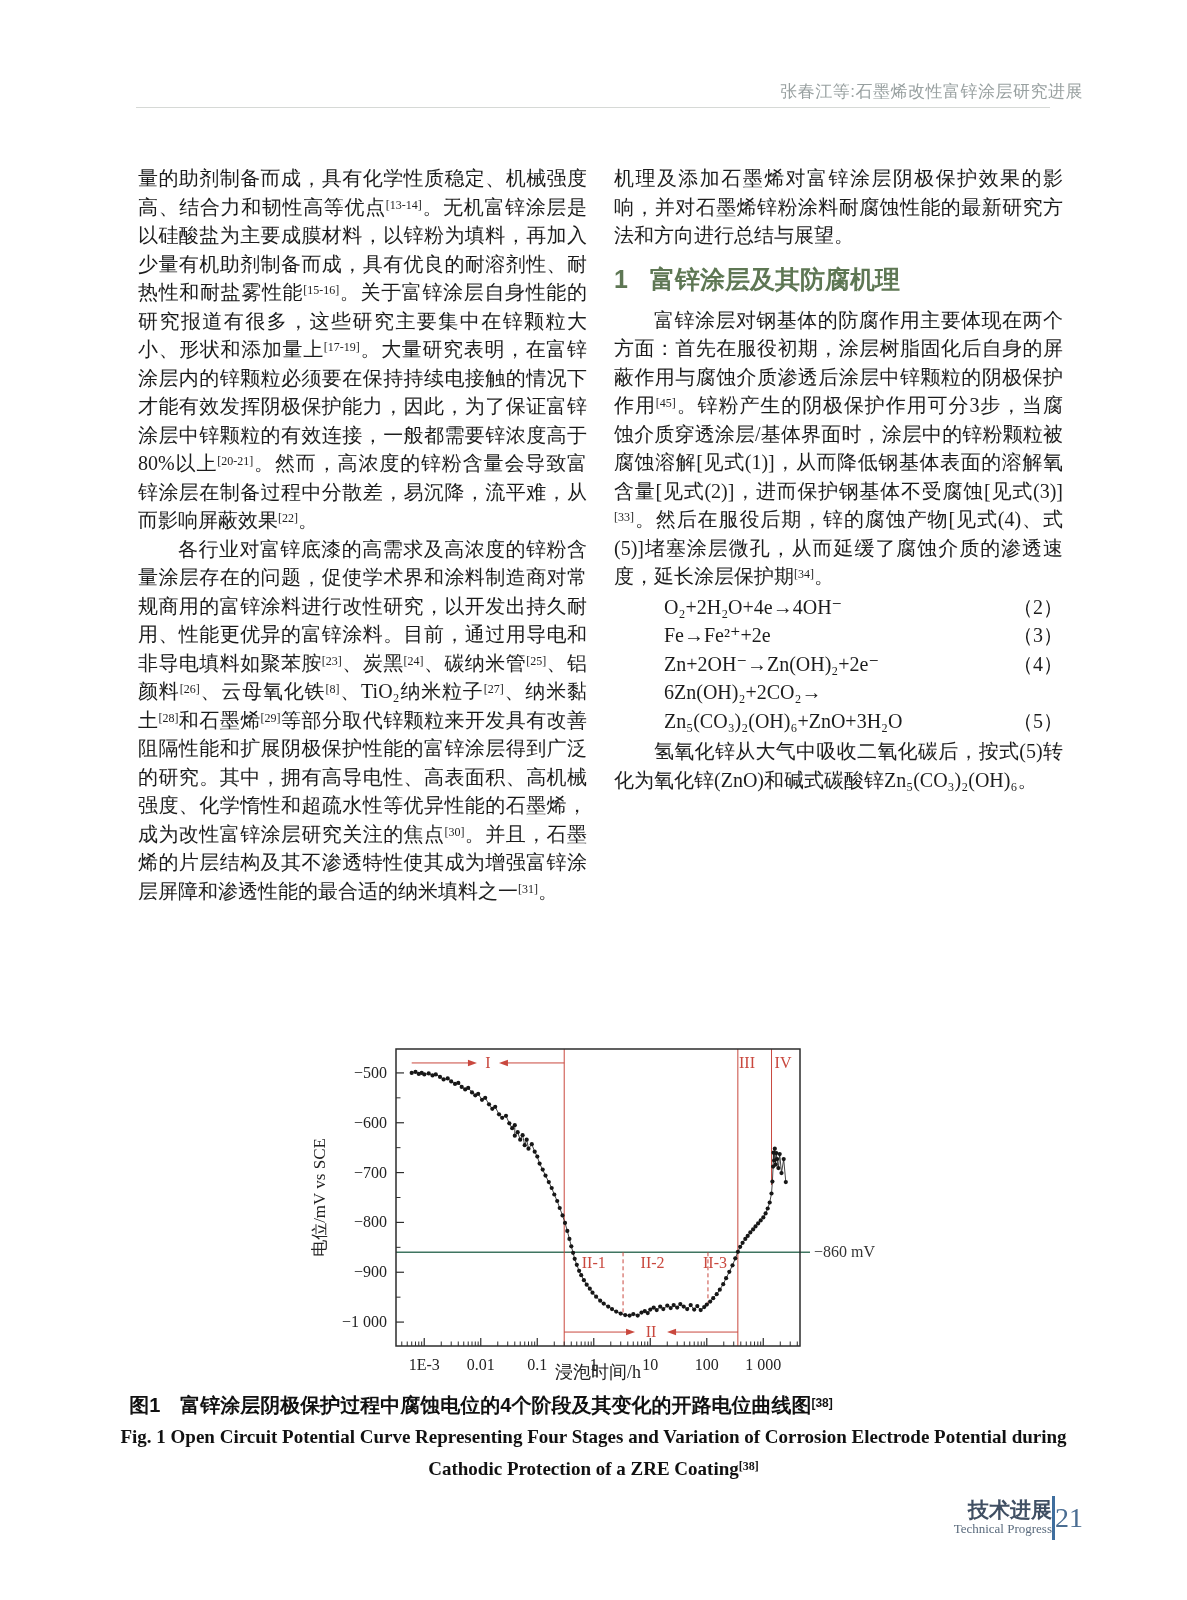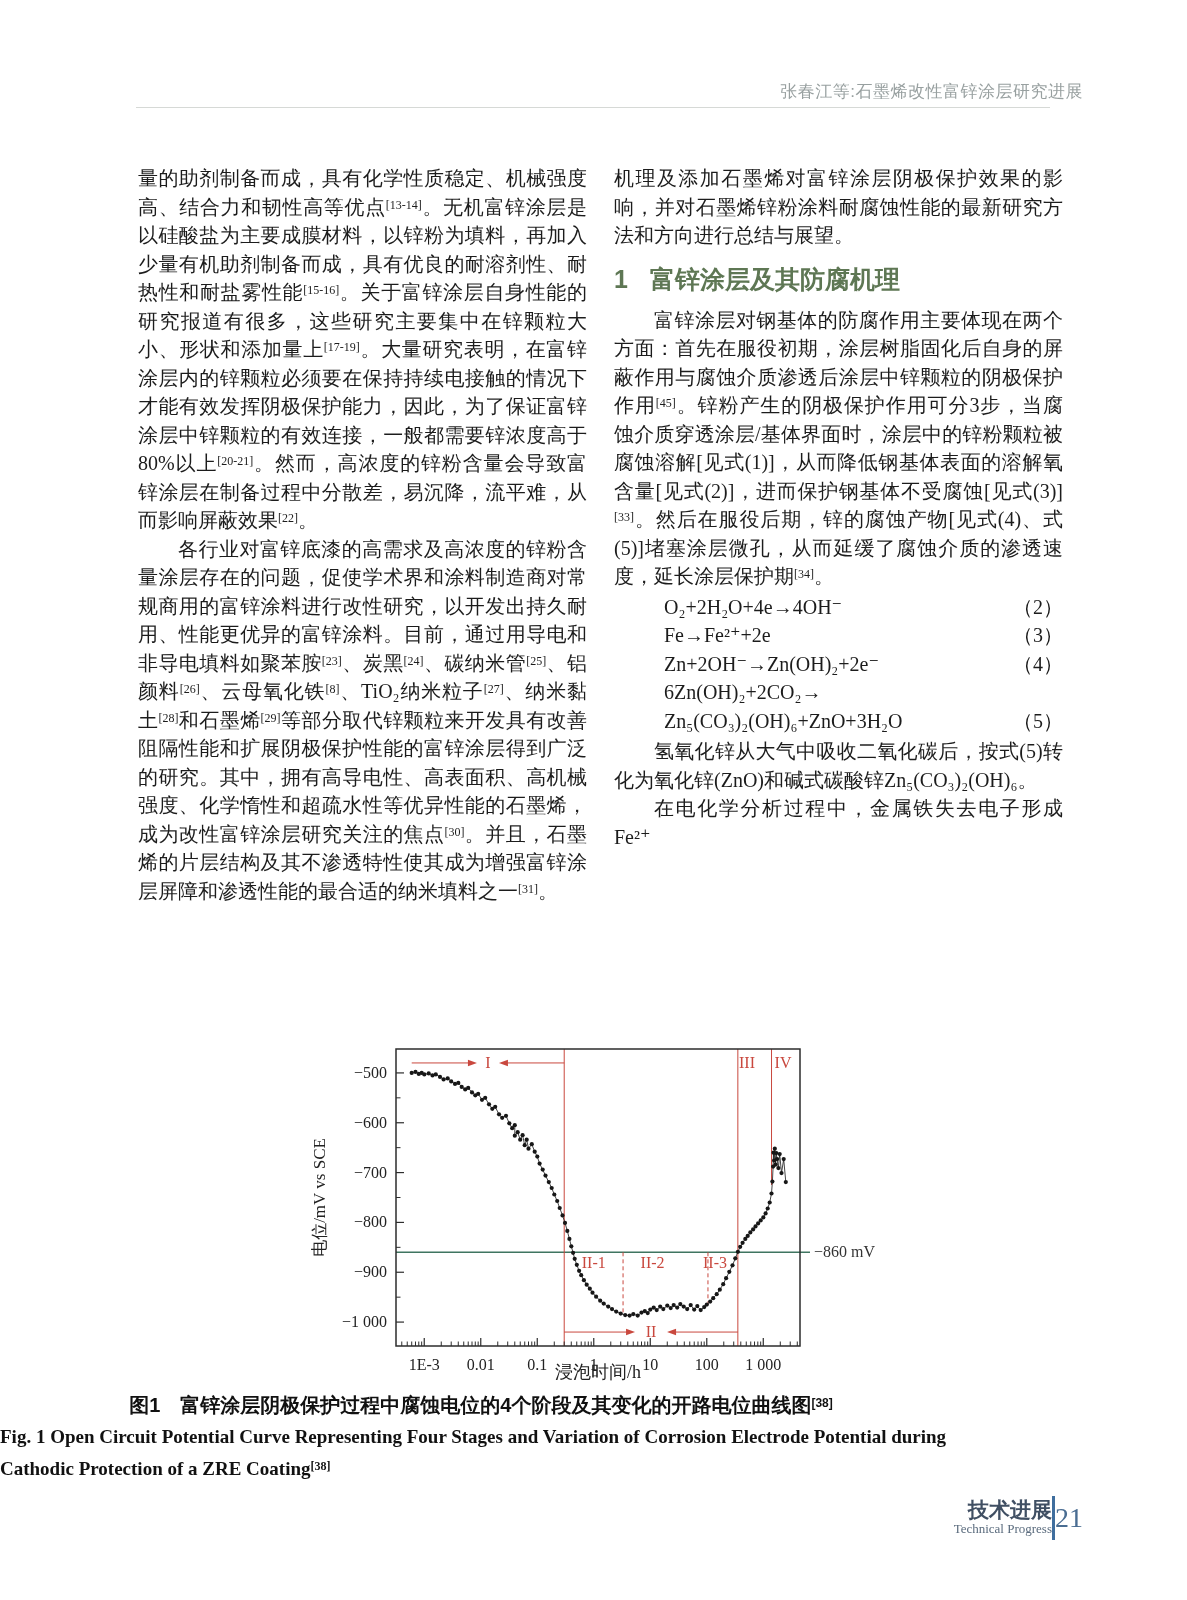--- a/index.html
+++ b/index.html
@@ -16,21 +16,21 @@
   .sec-heading{margin:13px 0 10px 0;font-family:"Liberation Sans","DejaVu Sans",sans-serif;
         font-size:25px;font-weight:bold;color:#5e7754;}
   .sec-heading .num{margin-right:22px;}
   .equations{margin:2px 0;}
   .eq-row{display:flex;align-items:baseline;font-size:20px;line-height:28.5px;padding-left:50px;}
   .eq-no{margin-left:auto;}
   .figure{position:absolute;left:0;top:1026px;width:1187px;}
   .figure svg{position:absolute;left:285px;top:0;}
   .cap-cn{position:absolute;top:366px;left:0;width:962px;text-align:center;
         font-family:"Liberation Sans","DejaVu Sans",sans-serif;font-weight:bold;font-size:20px;color:#111;}
-  .cap-en{position:absolute;left:0;width:1187px;font-weight:bold;font-size:19px;color:#111;}
+  .cap-en{position:absolute;left:0;width:1187px;text-align:center;font-weight:bold;font-size:19px;color:#111;}
   .cap-en1{top:400px;}
   .cap-en2{top:432px;}
   .footer{position:absolute;top:1496px;right:137px;display:flex;align-items:center;}
   .footer .txt{text-align:right;}
   .footer .cn{font-family:"Liberation Sans","DejaVu Sans",sans-serif;font-weight:bold;font-size:21px;color:#404f63;line-height:22px;}
   .footer .en{font-size:13px;font-weight:normal;color:#5a6b7d;line-height:16px;}
   .footer .bar{width:3px;height:44px;background:#3f6e9e;}
   .footer .pn{font-size:28px;color:#4a6d92;}
 </style>
 </head>
@@ -66,21 +66,20 @@
           <div class="eq-row">
             <span>6Zn(OH)₂+2CO₂→</span>
             <span class="eq-no"></span>
           </div>
           <div class="eq-row">
             <span>Zn₅(CO₃)₂(OH)₆+ZnO+3H₂O</span>
             <span class="eq-no">（5）</span>
           </div>
         </div>
       <p class="para indent">氢氧化锌从大气中吸收二氧化碳后，按式(5)转化为氧化锌(ZnO)和碱式碳酸锌Zn₅(CO₃)₂(OH)₆。</p>
-      <p class="para indent">在电化学分析过程中，金属铁失去电子形成Fe²⁺</p>
     </div>
   </div>
 
   <div class="figure">
     <svg width="800" height="360" viewBox="0 0 800 360">
         <line x1="111" y1="226.31543624161074" x2="525" y2="226.31543624161074" stroke="#3f7560" stroke-width="1.6"></line>
         <text x="529" y="231.31543624161074" fill="#333" font-family="&quot;Liberation Serif&quot;,&quot;DejaVu Serif&quot;,serif" font-size="16" text-anchor="start" dn="reference-line-label">−860 mV</text>
         <line x1="279.21776040653754" y1="23" x2="279.21776040653754" y2="320" stroke="#c9483e" stroke-width="1"></line>
         <line x1="452.8590565922039" y1="23" x2="452.8590565922039" y2="320" stroke="#c9483e" stroke-width="1"></line>
         <line x1="486.5294722257354" y1="23" x2="486.5294722257354" y2="159.04194630872482" stroke="#c9483e" stroke-width="1"></line>

